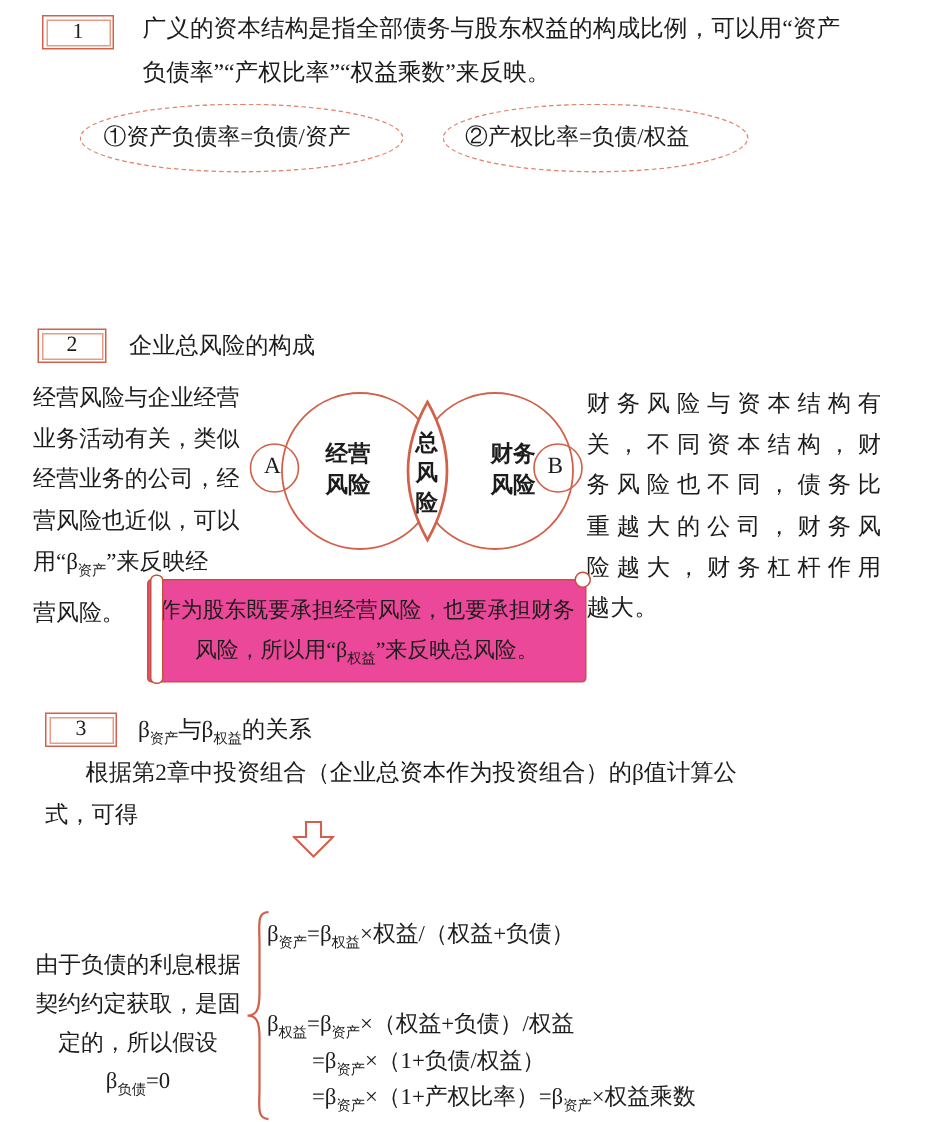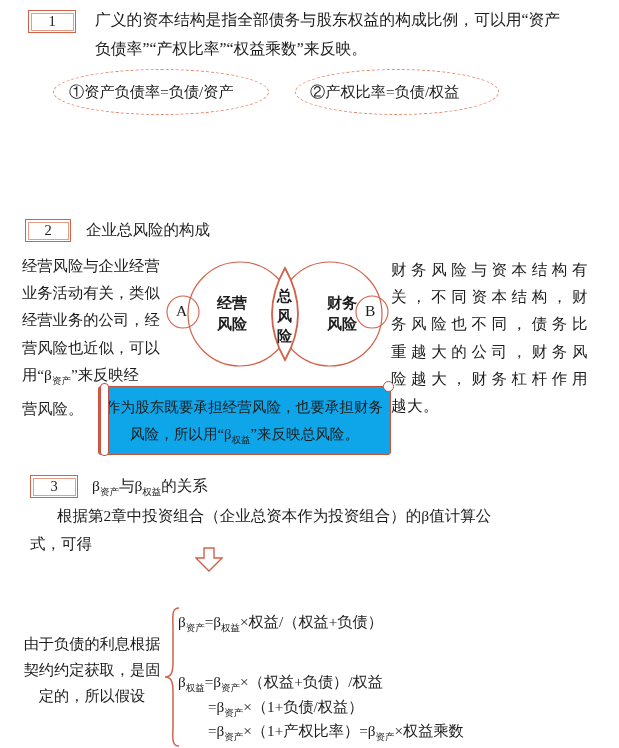--- a/index.html
+++ b/index.html
@@ -26,21 +26,21 @@
   .rightcol .ln{letter-spacing:4.6px;}
   .rightcol .ln.last{letter-spacing:0.5px;}
 
   
   .vlabel{position:absolute;font-weight:bold;font-size:15px;line-height:21px;
           word-break:break-all;text-align:left;}
   .vmid{line-height:20px;}
 
   
   .scroll{position:absolute;left:98px;top:386px;width:291px;height:67px;
-          border:1.4px solid #c8503c;border-radius:3px;background:#0ea5e9;}
+          border:1.4px solid #c8503c;border-radius:3px;background:#ec4899;}
   .scroll::before{content:"";position:absolute;left:1px;top:-4px;width:7px;height:71px;
           border:1.2px solid #c8503c;border-radius:4px;background:#fff;}
   .scroll::after{content:"";position:absolute;right:-4px;top:-6px;width:9px;height:9px;
           border:1.2px solid #c8503c;border-radius:50%;background:#fff;}
   .scroll .sline{text-align:center;font-size:14.6px;line-height:27px;white-space:nowrap;}
   .scroll .sbody{padding-top:7px;}
 
   .h3title{font-weight:bold;font-size:15.5px;}
   .para3{font-size:15.5px;line-height:27.5px;}
   .para3 .first{text-indent:27px;}
@@ -123,20 +123,21 @@
 
   <svg class="abs" style="left:195px;top:547px;" width="28" height="25" viewBox="0 0 28 25">
     <polygon points="9,1 19,1 19,11 27,11 14,24 1,11 9,11" fill="#ffffff" stroke="#d2614b" stroke-width="1.4"></polygon>
   </svg>
 
 
   <div class="abs aside" style="left:22px;top:631px;">
     <div class="nw"><span>由于负债的利息根据</span></div>
     <div class="nw"><span>契约约定获取，是固</span></div>
     <div class="nw"><span>定的，所以假设</span></div>
+    <div><span>β</span><span class="sub">负债</span><span>=0</span></div>
   </div>
 
   <svg class="abs" style="left:162px;top:606px;" width="20" height="142" viewBox="0 0 20 142">
     <path d="M17,2 C9,2 11,11 11,23 L11,56 C11,67 9,71 3,71 C9,71 11,75 11,86 L11,119 C11,131 9,140 17,140" fill="none" stroke="#d2614b" stroke-width="1.5"></path>
   </svg>
 
   <div class="abs nw fline" style="left:178px;top:612px;"><span>β</span><span class="sub">资产</span><span>=β</span><span class="sub">权益</span><span>×权益/（权益+负债）</span></div>
   <div class="abs nw fline" style="left:178px;top:672px;"><span>β</span><span class="sub">权益</span><span>=β</span><span class="sub">资产</span><span>×（权益+负债）/权益</span></div>
   <div class="abs nw fline" style="left:208px;top:697px;"><span>=β</span><span class="sub">资产</span><span>×</span><span class="b">（1+负债/权益）</span></div>
   <div class="abs nw fline" style="left:208px;top:721px;"><span>=β</span><span class="sub">资产</span><span>×（1+产权比率）=β</span><span class="sub">资产</span><span>×</span><span class="b">权益乘数</span></div>

